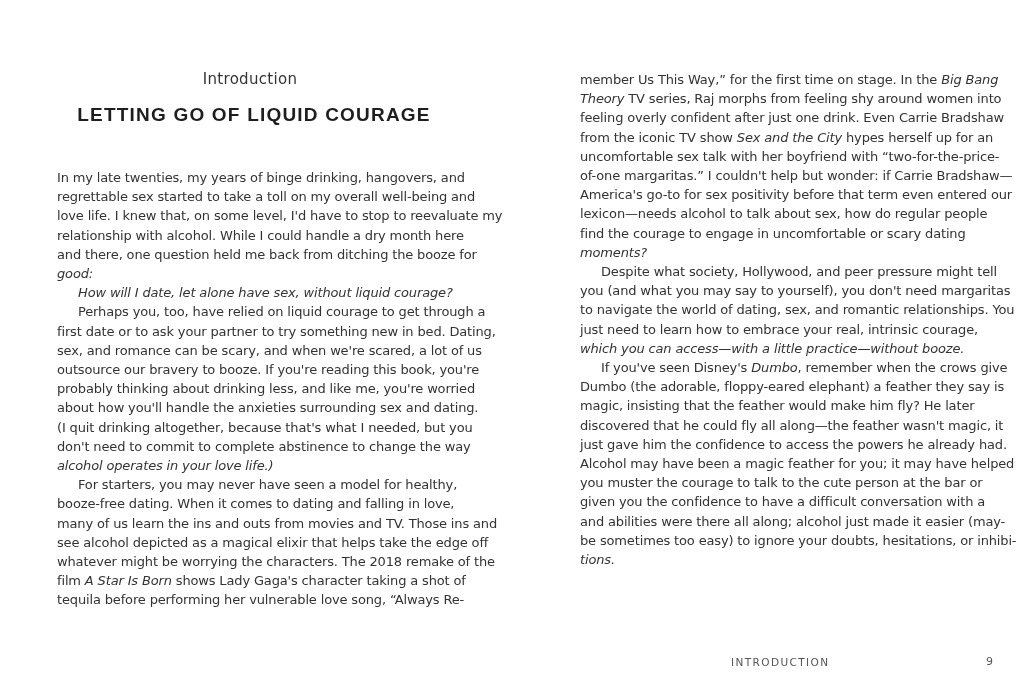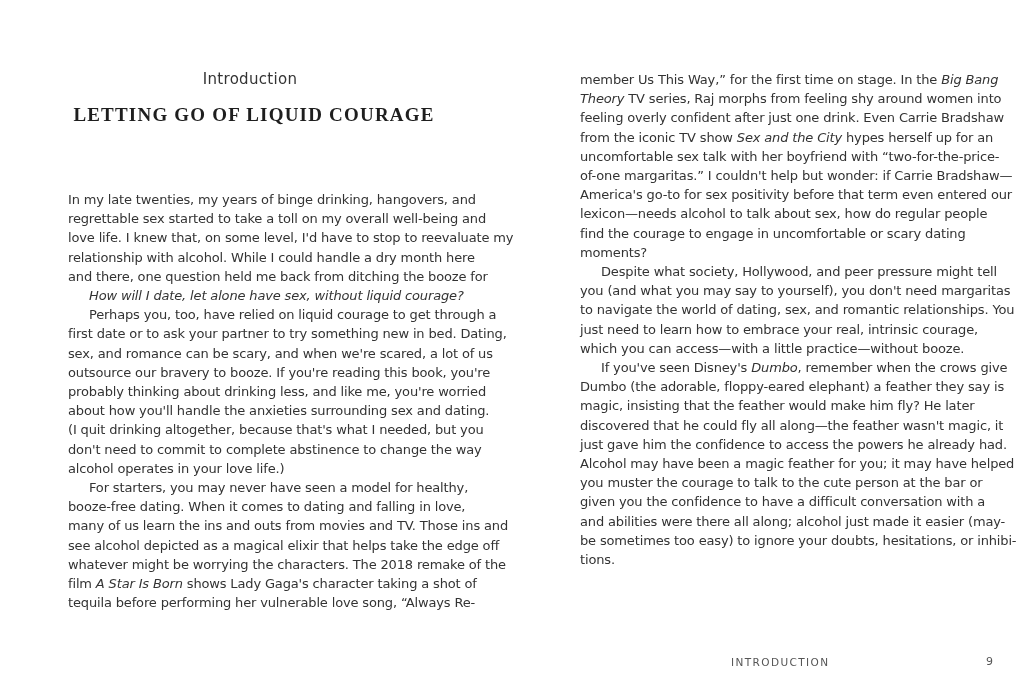--- a/index.html
+++ b/index.html
@@ -36,49 +36,49 @@
     .chapter-title {
       position: absolute;
       top: 104px;
       left: 0;
       width: 508px;
       text-align: center;
       font-size: 19px;
       font-weight: bold;
       letter-spacing: 1.2px;
       color: #1e1e1e;
-      font-family: Liberation Serif, serif;
+      font-family: Liberation Sans, sans-serif;
     }
 
     .text-block {
       position: absolute;
       font-size: 13px;
       line-height: 19.2px;
       color: #333;
       letter-spacing: -0.15px;
     }
     .left-body {
-      left: 68px;
+      left: 57px;
       top: 168px;
       width: 380px;
-      margin-top: 22px;
     }
     .right-body {
       left: 68px;
       top: 70px;
       width: 385px;
     }
     .line {
       display: block;
       white-space: nowrap;
       text-align: justify;
       text-align-last: justify;
     }
     .line.last {
       text-align-last: left;
+      font-style: italic;
     }
     .line.indent {
       padding-left: 21px;
     }
     .it { font-style: italic; }
 
     .running-footer {
       position: absolute;
       top: 656px;
       left: 219px;
@@ -100,20 +100,21 @@
 <div class="page page-left">
   <div class="chapter-label">Introduction</div>
   <div class="chapter-title">LETTING GO OF LIQUID COURAGE</div>
 
   <div class="text-block left-body">
     <span class="line">In my late twenties, my years of binge drinking, hangovers, and</span>
     <span class="line">regrettable sex started to take a toll on my overall well-being and</span>
     <span class="line">love life. I knew that, on some level, I'd have to stop to reevaluate my</span>
     <span class="line">relationship with alcohol. While I could handle a dry month here</span>
     <span class="line">and there, one question held me back from ditching the booze for</span>
+    <span class="line last">good:</span>
     <span class="line indent last it">How will I date, let alone have sex, without liquid courage?</span>
     <span class="line indent">Perhaps you, too, have relied on liquid courage to get through a</span>
     <span class="line">first date or to ask your partner to try something new in bed. Dating,</span>
     <span class="line">sex, and romance can be scary, and when we're scared, a lot of us</span>
     <span class="line">outsource our bravery to booze. If you're reading this book, you're</span>
     <span class="line">probably thinking about drinking less, and like me, you're worried</span>
     <span class="line">about how you'll handle the anxieties surrounding sex and dating.</span>
     <span class="line">(I quit drinking altogether, because that's what I needed, but you</span>
     <span class="line">don't need to commit to complete abstinence to change the way</span>
     <span class="line last">alcohol operates in your love life.)</span>

